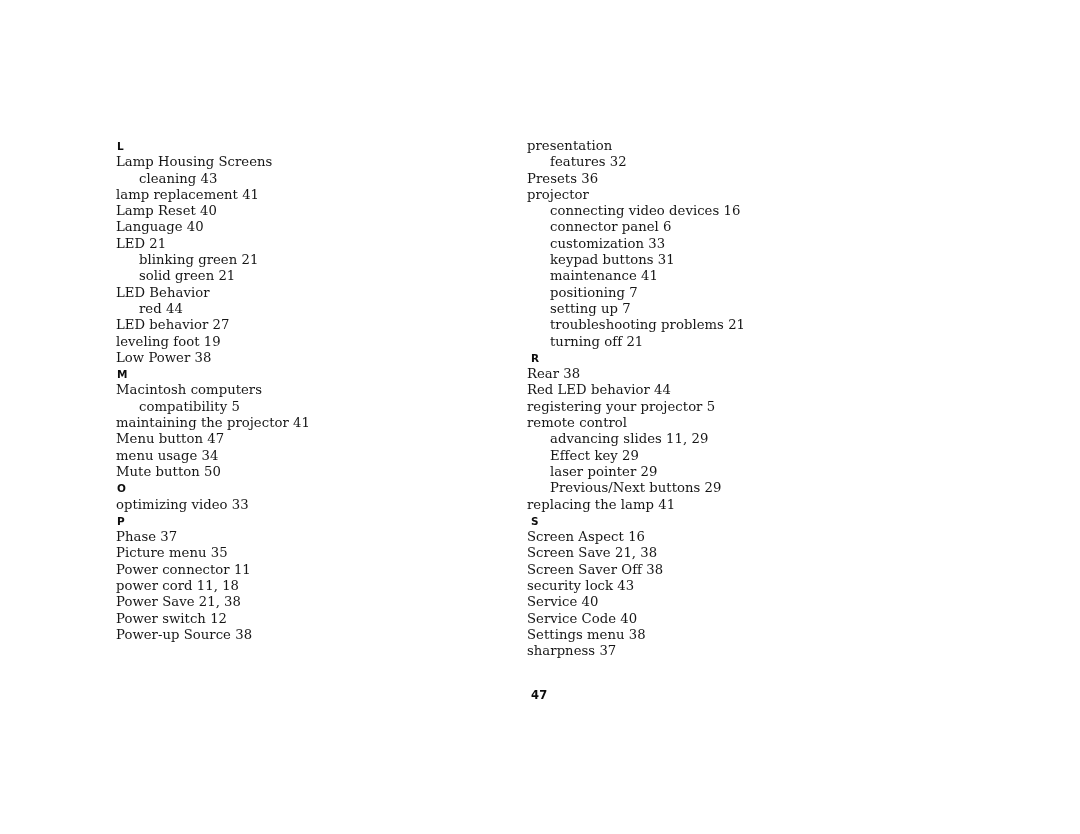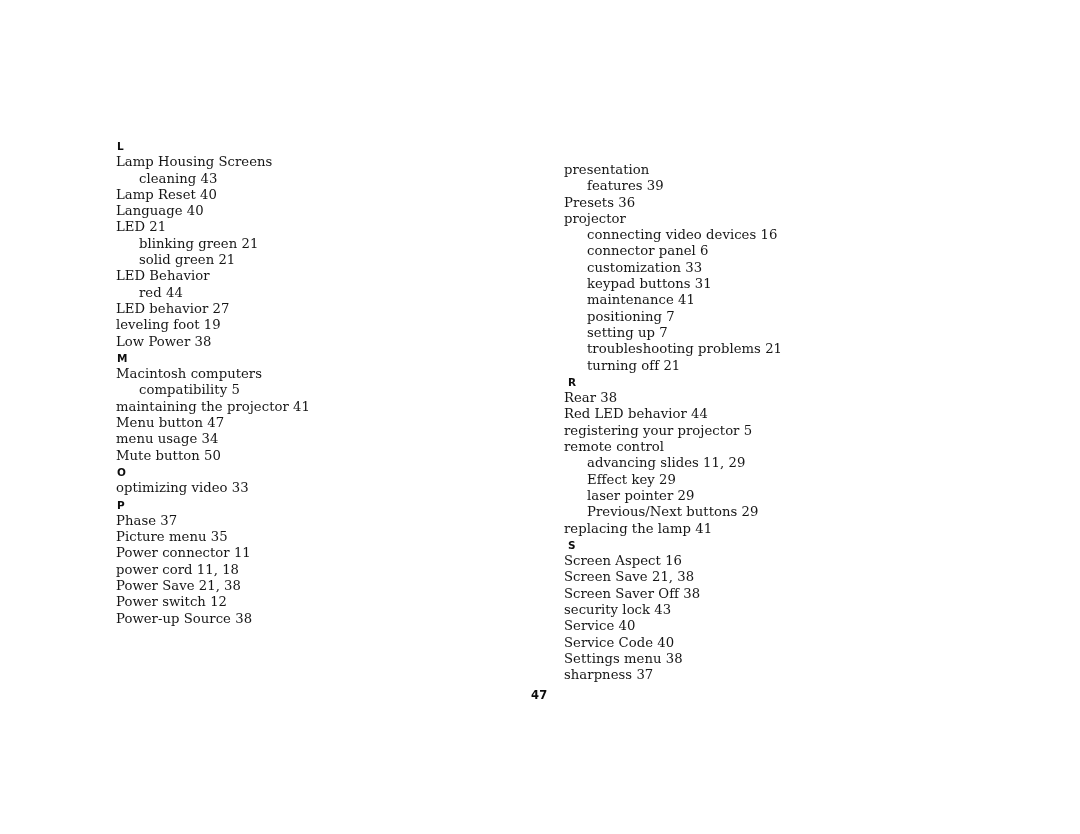--- a/index.html
+++ b/index.html
@@ -22,21 +22,21 @@
     top: 0;
     width: 1080px;
     height: 834px;
   }
   .column {
     position: absolute;
     top: 138px;
     width: 400px;
   }
   .column-left  { left: 116px; }
-  .column-right { left: 564px; margin-top: 24px; }
+  .column-right { left: 527px; }
 
   .index-line {
     font-size: 13.2px;
     line-height: 16.3px;
     letter-spacing: 0.05px;
     white-space: nowrap;
     color: #161616;
   }
   .index-line.level-1 {
     padding-left: 23px;
@@ -67,20 +67,21 @@
 </style>
 </head>
 <body>
 
 <div class="page">
   <div class="index-columns">
     <div class="column column-left">
         <div class="section-letter">L</div>
         <div class="index-line level-0">Lamp Housing Screens</div>
         <div class="index-line level-1">cleaning 43</div>
+        <div class="index-line level-0">lamp replacement 41</div>
         <div class="index-line level-0">Lamp Reset 40</div>
         <div class="index-line level-0">Language 40</div>
         <div class="index-line level-0">LED 21</div>
         <div class="index-line level-1">blinking green 21</div>
         <div class="index-line level-1">solid green 21</div>
         <div class="index-line level-0">LED Behavior</div>
         <div class="index-line level-1">red 44</div>
         <div class="index-line level-0">LED behavior 27</div>
         <div class="index-line level-0">leveling foot 19</div>
         <div class="index-line level-0">Low Power 38</div>
@@ -97,21 +98,21 @@
         <div class="index-line level-0">Phase 37</div>
         <div class="index-line level-0">Picture menu 35</div>
         <div class="index-line level-0">Power connector 11</div>
         <div class="index-line level-0">power cord 11, 18</div>
         <div class="index-line level-0">Power Save 21, 38</div>
         <div class="index-line level-0">Power switch 12</div>
         <div class="index-line level-0">Power-up Source 38</div>
       </div>
     <div class="column column-right">
         <div class="index-line level-0">presentation</div>
-        <div class="index-line level-1">features 39</div>
+        <div class="index-line level-1">features 32</div>
         <div class="index-line level-0">Presets 36</div>
         <div class="index-line level-0">projector</div>
         <div class="index-line level-1">connecting video devices 16</div>
         <div class="index-line level-1">connector panel 6</div>
         <div class="index-line level-1">customization 33</div>
         <div class="index-line level-1">keypad buttons 31</div>
         <div class="index-line level-1">maintenance 41</div>
         <div class="index-line level-1">positioning 7</div>
         <div class="index-line level-1">setting up 7</div>
         <div class="index-line level-1">troubleshooting problems 21</div>

